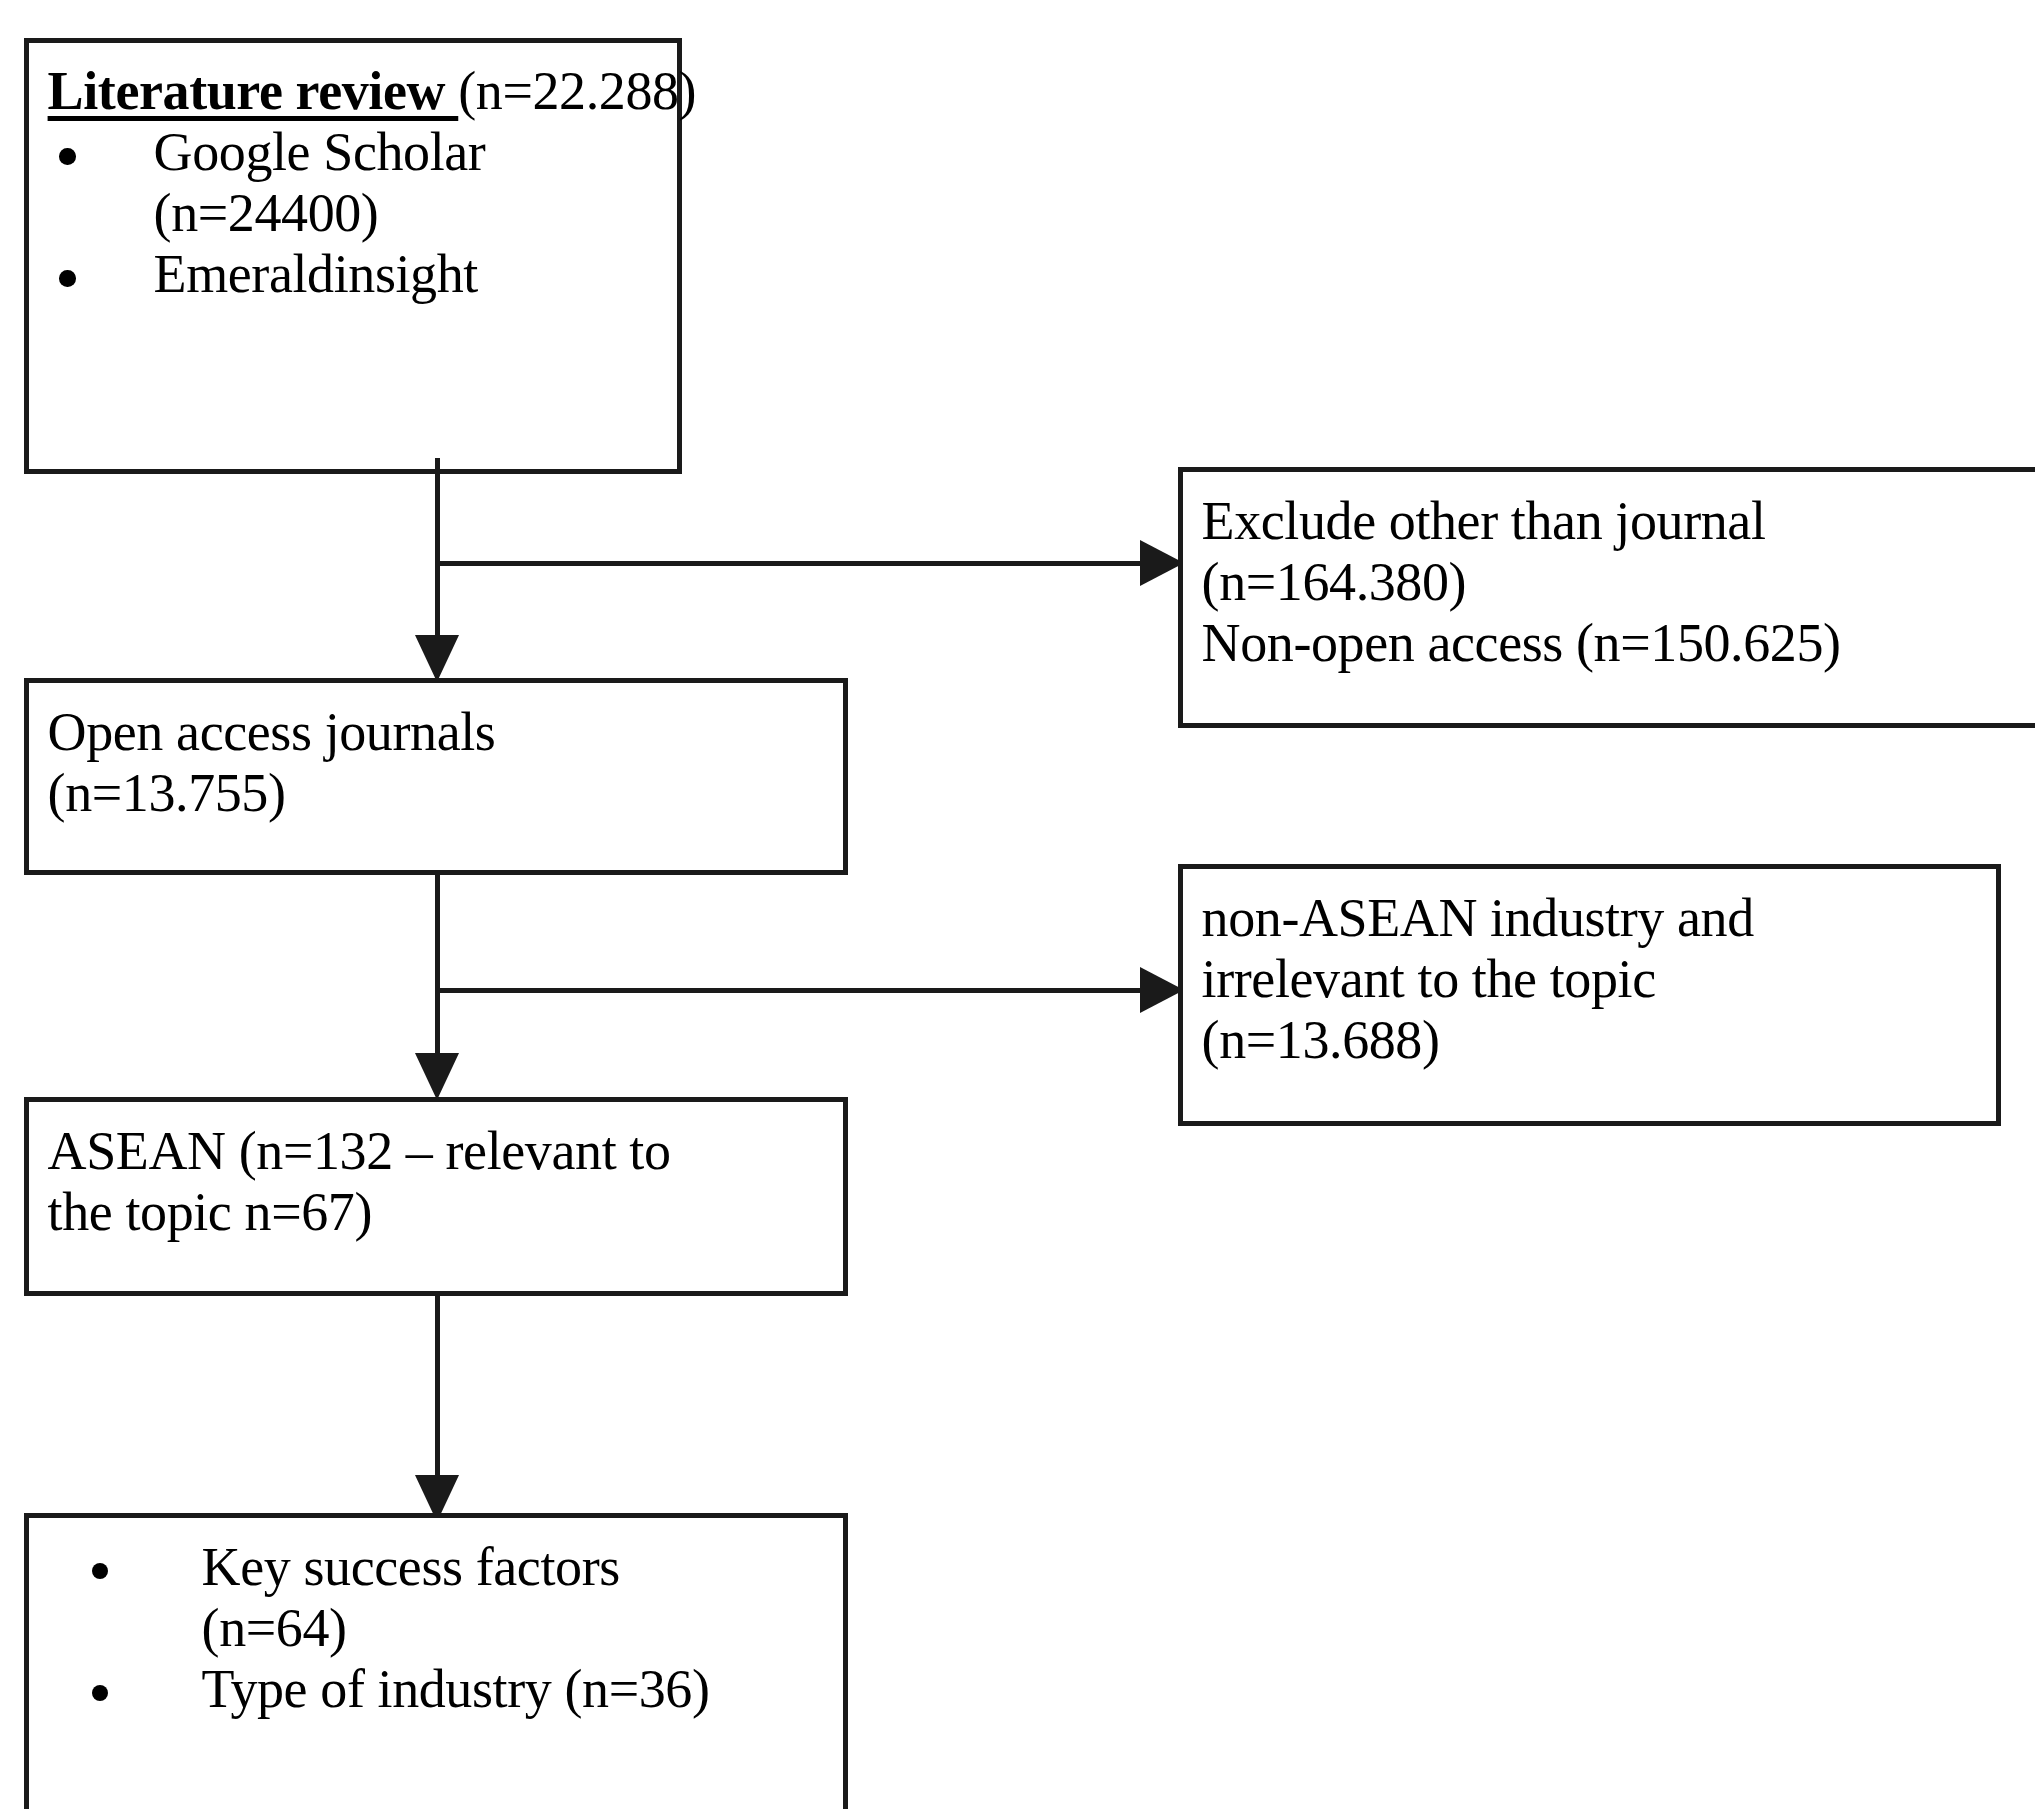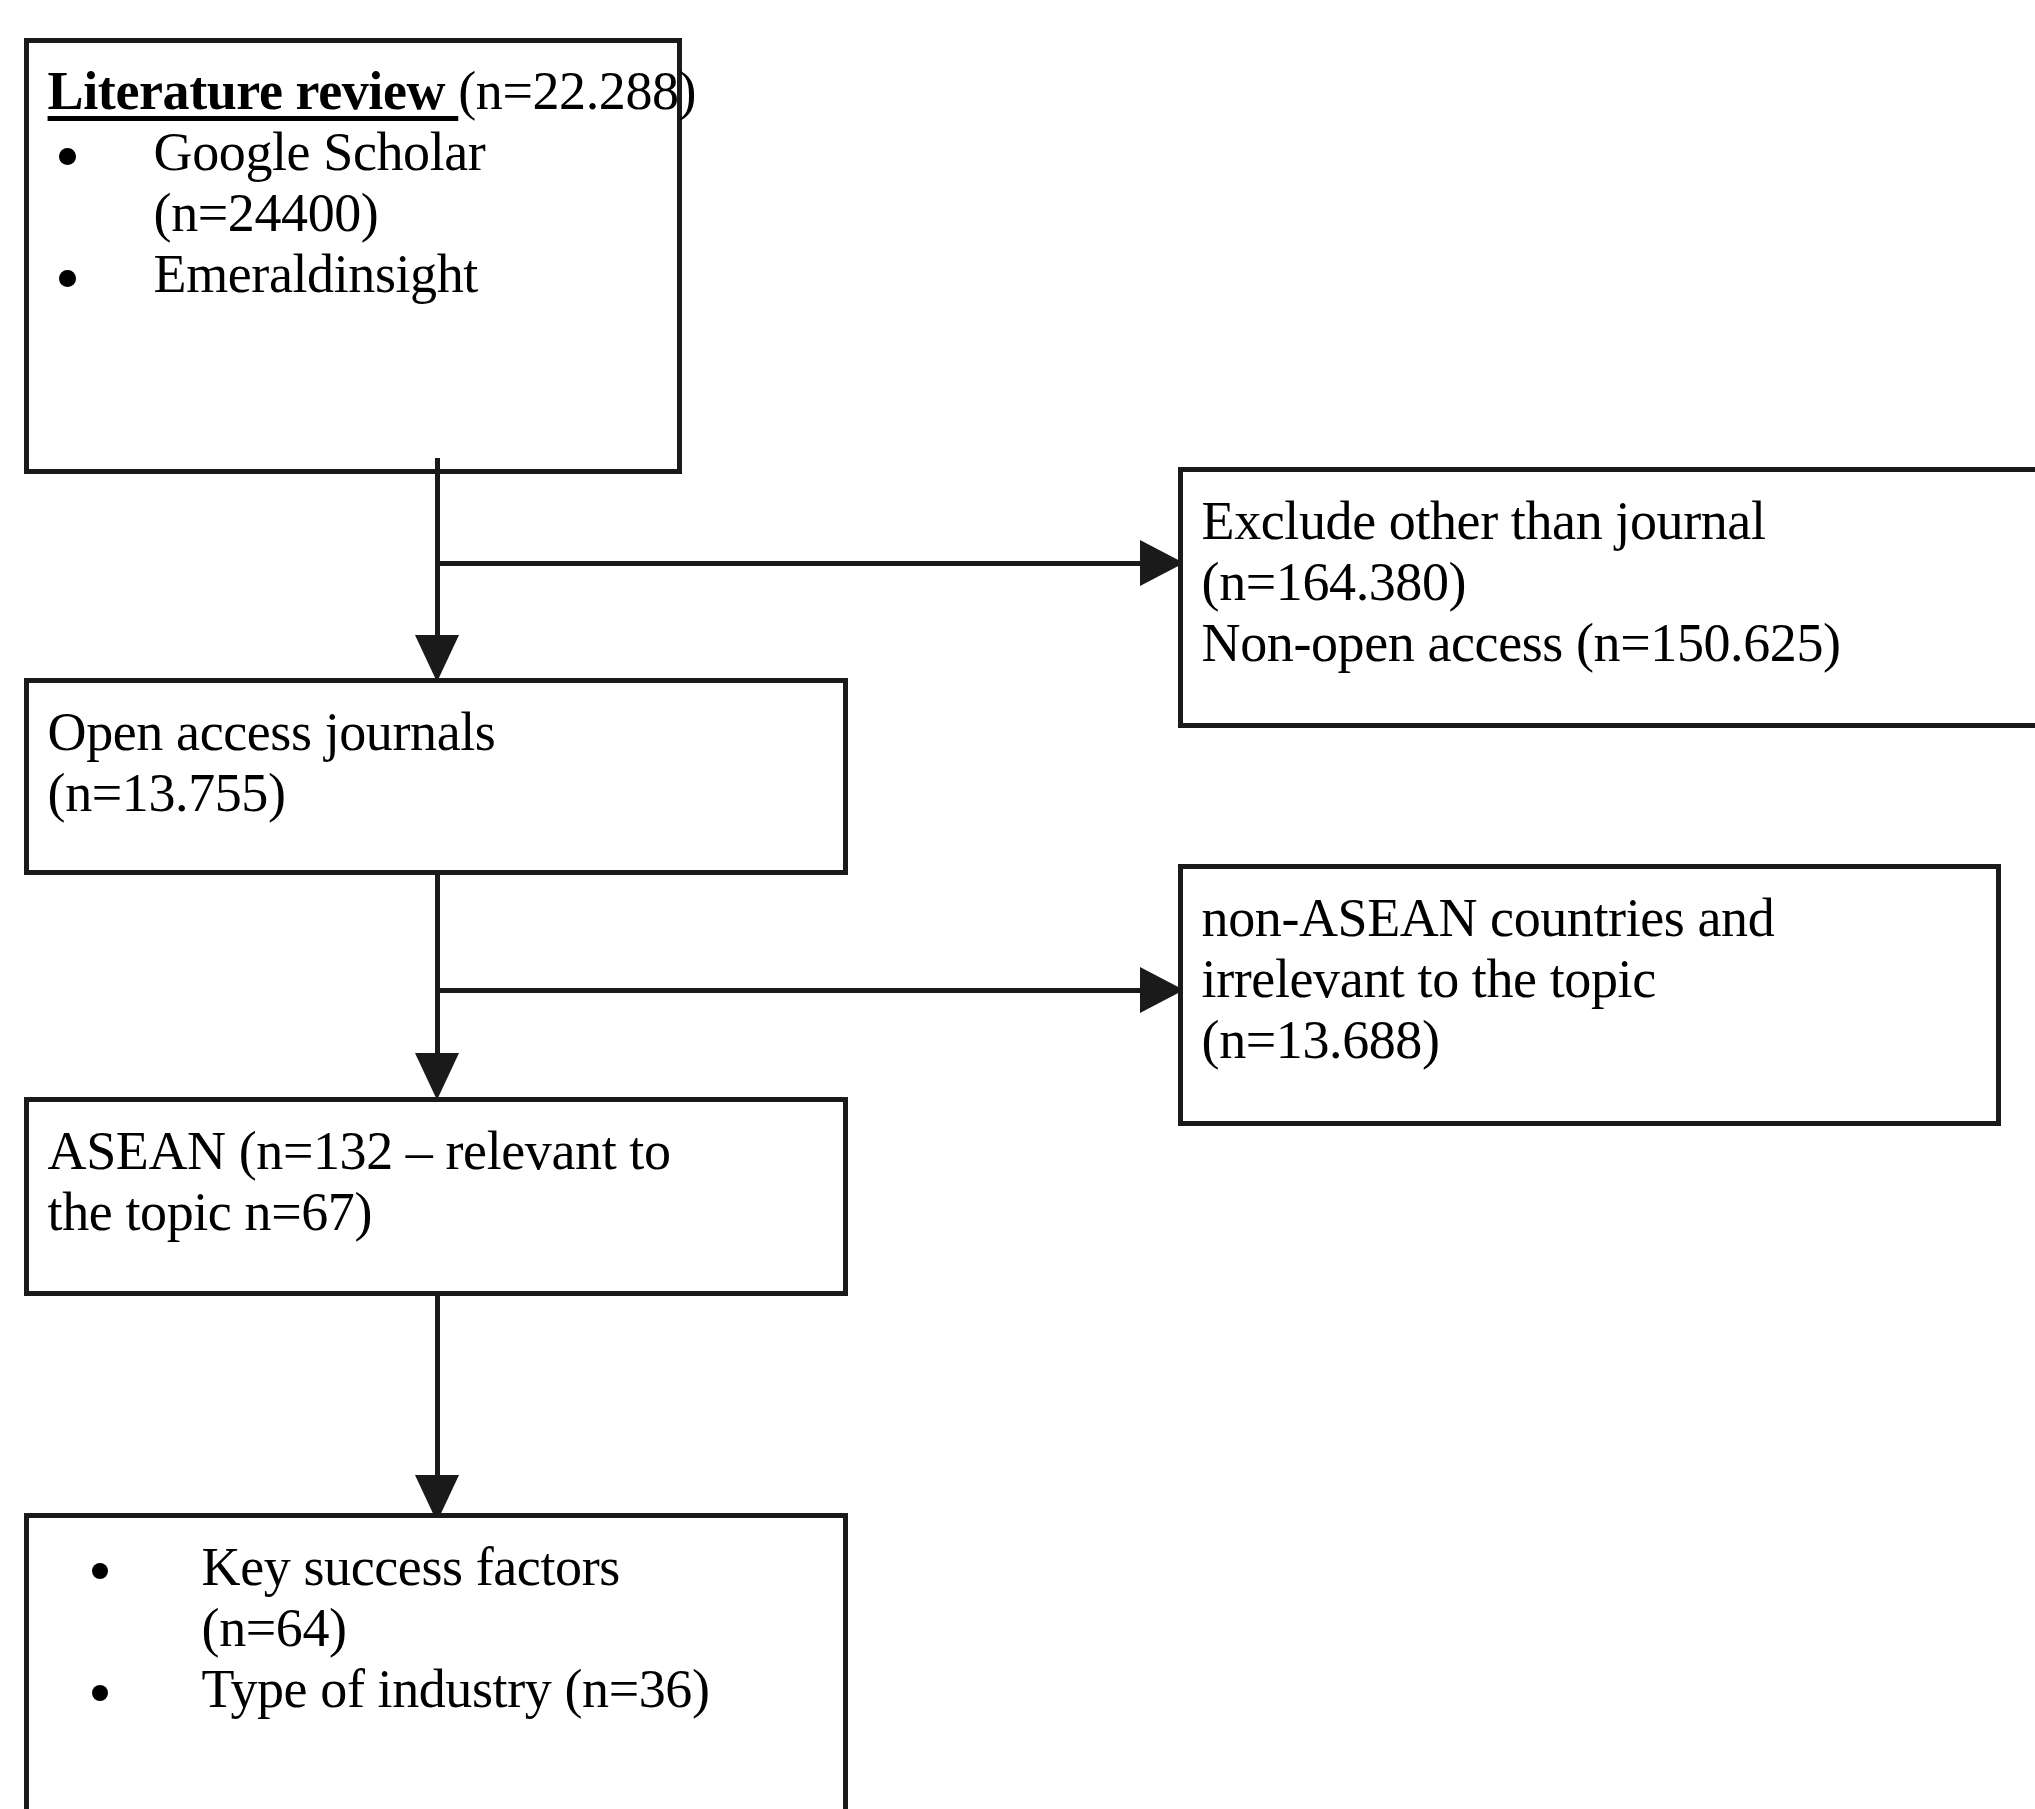--- a/index.html
+++ b/index.html
@@ -141,21 +141,21 @@
   </div>
 
   <div class="vline" style="left:435px; top:875px; height:181px;"></div>
   <div class="arrow-down" style="left:415px; top:1053px;"></div>
 
   <div class="hline" style="left:435px; top:988px; width:717px;"></div>
   <div class="arrow-right" style="left:1140px; top:967px;"></div>
 
   <div class="fbox" style="left:1178px; top:864px; width:823px; height:262px;">
     <div class="box-inner">
-      <div class="line">non-ASEAN countries and</div>
+      <div class="line">non-ASEAN industry and</div>
       <div class="line">irrelevant to the topic</div>
       <div class="line">(n=13.688)</div>
     </div>
   </div>
 
   <div class="fbox" style="left:24px; top:1097px; width:824px; height:199px;">
     <div class="box-inner">
       <div class="line">ASEAN (n=132 – relevant to</div>
       <div class="line">the topic n=67)</div>
     </div>

